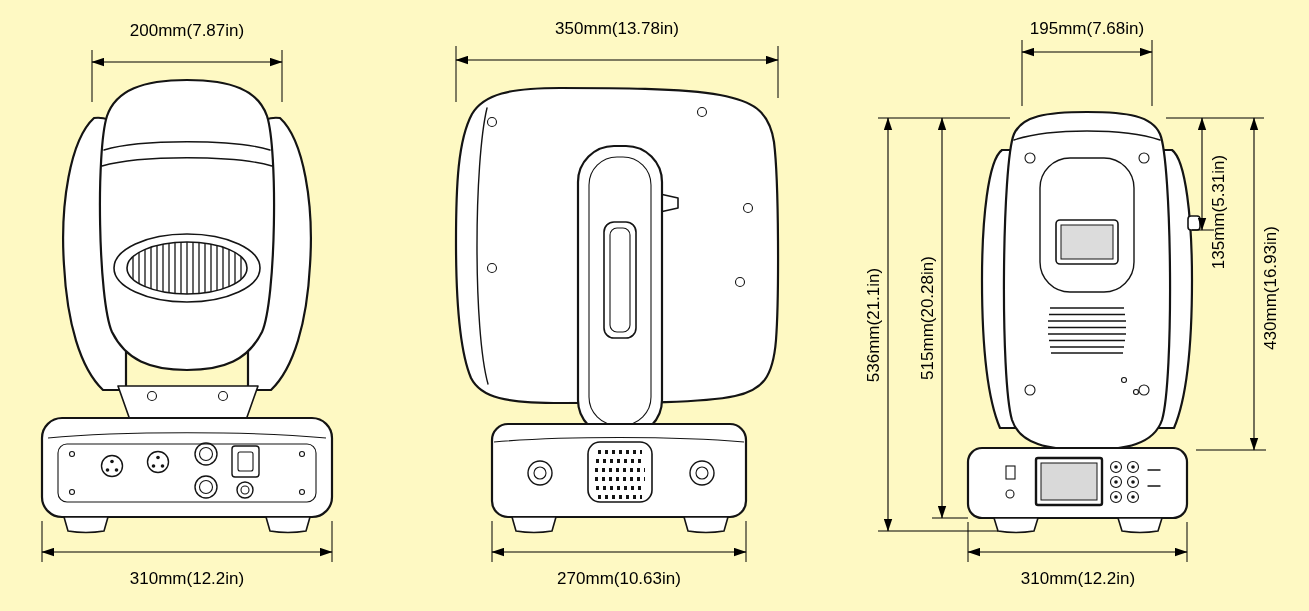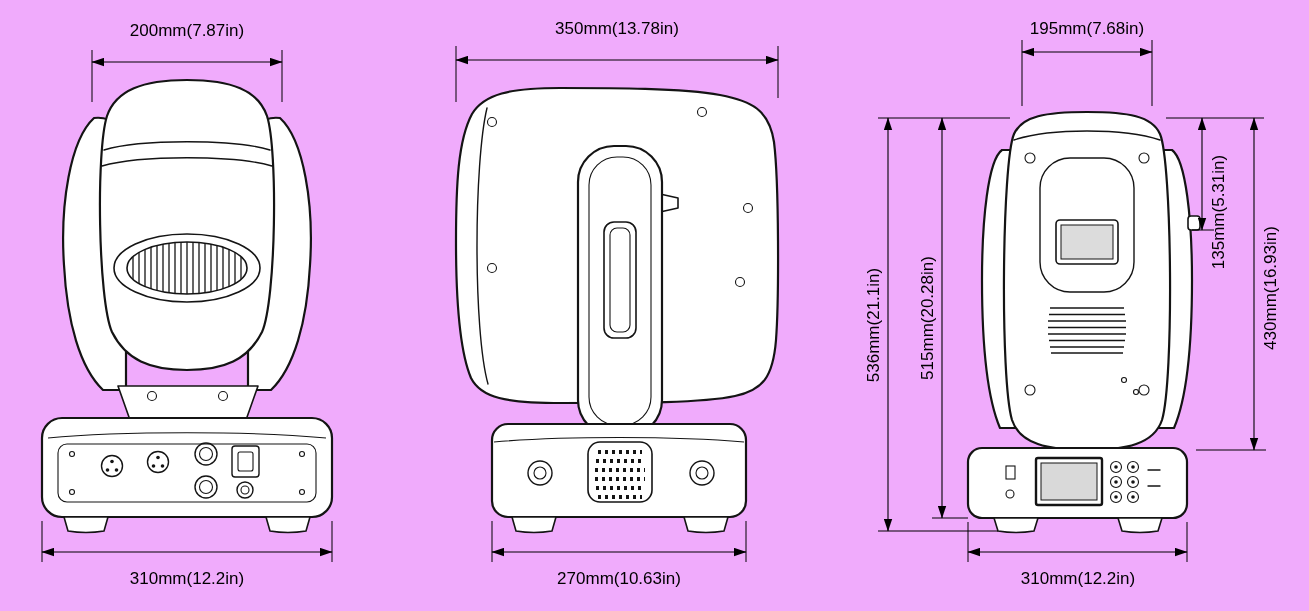--- a/index.html
+++ b/index.html
@@ -1,16 +1,16 @@
 <!DOCTYPE html>
 <html><head>
 <meta charset="utf-8">
 <style>
   html,body{margin:0;padding:0;background:#fff;}
-  .stage{position:relative;width:1309px;height:611px;background:#f0abfc;overflow:hidden;}
+  .stage{position:relative;width:1309px;height:611px;background:#fef9c3;overflow:hidden;}
   svg{display:block;}
   .dim{stroke:#000;stroke-width:1.1;fill:none;}
   .ext{stroke:#000;stroke-width:1;fill:none;}
   .o{stroke:#141414;stroke-width:2.2;fill:#fff;stroke-linejoin:round;stroke-linecap:round;}
   .o2{stroke:#141414;stroke-width:1.6;fill:#fff;stroke-linejoin:round;}
   .ln{stroke:#141414;stroke-width:1.4;fill:none;stroke-linecap:round;}
   .th{stroke:#141414;stroke-width:1.1;fill:none;}
   .lbl{font-family:"Liberation Sans","DejaVu Sans",sans-serif;font-size:17px;fill:#000;}
   .dot{fill:#141414;stroke:none;}
   .grille line{stroke:#141414;stroke-width:4;stroke-dasharray:3 4;}

